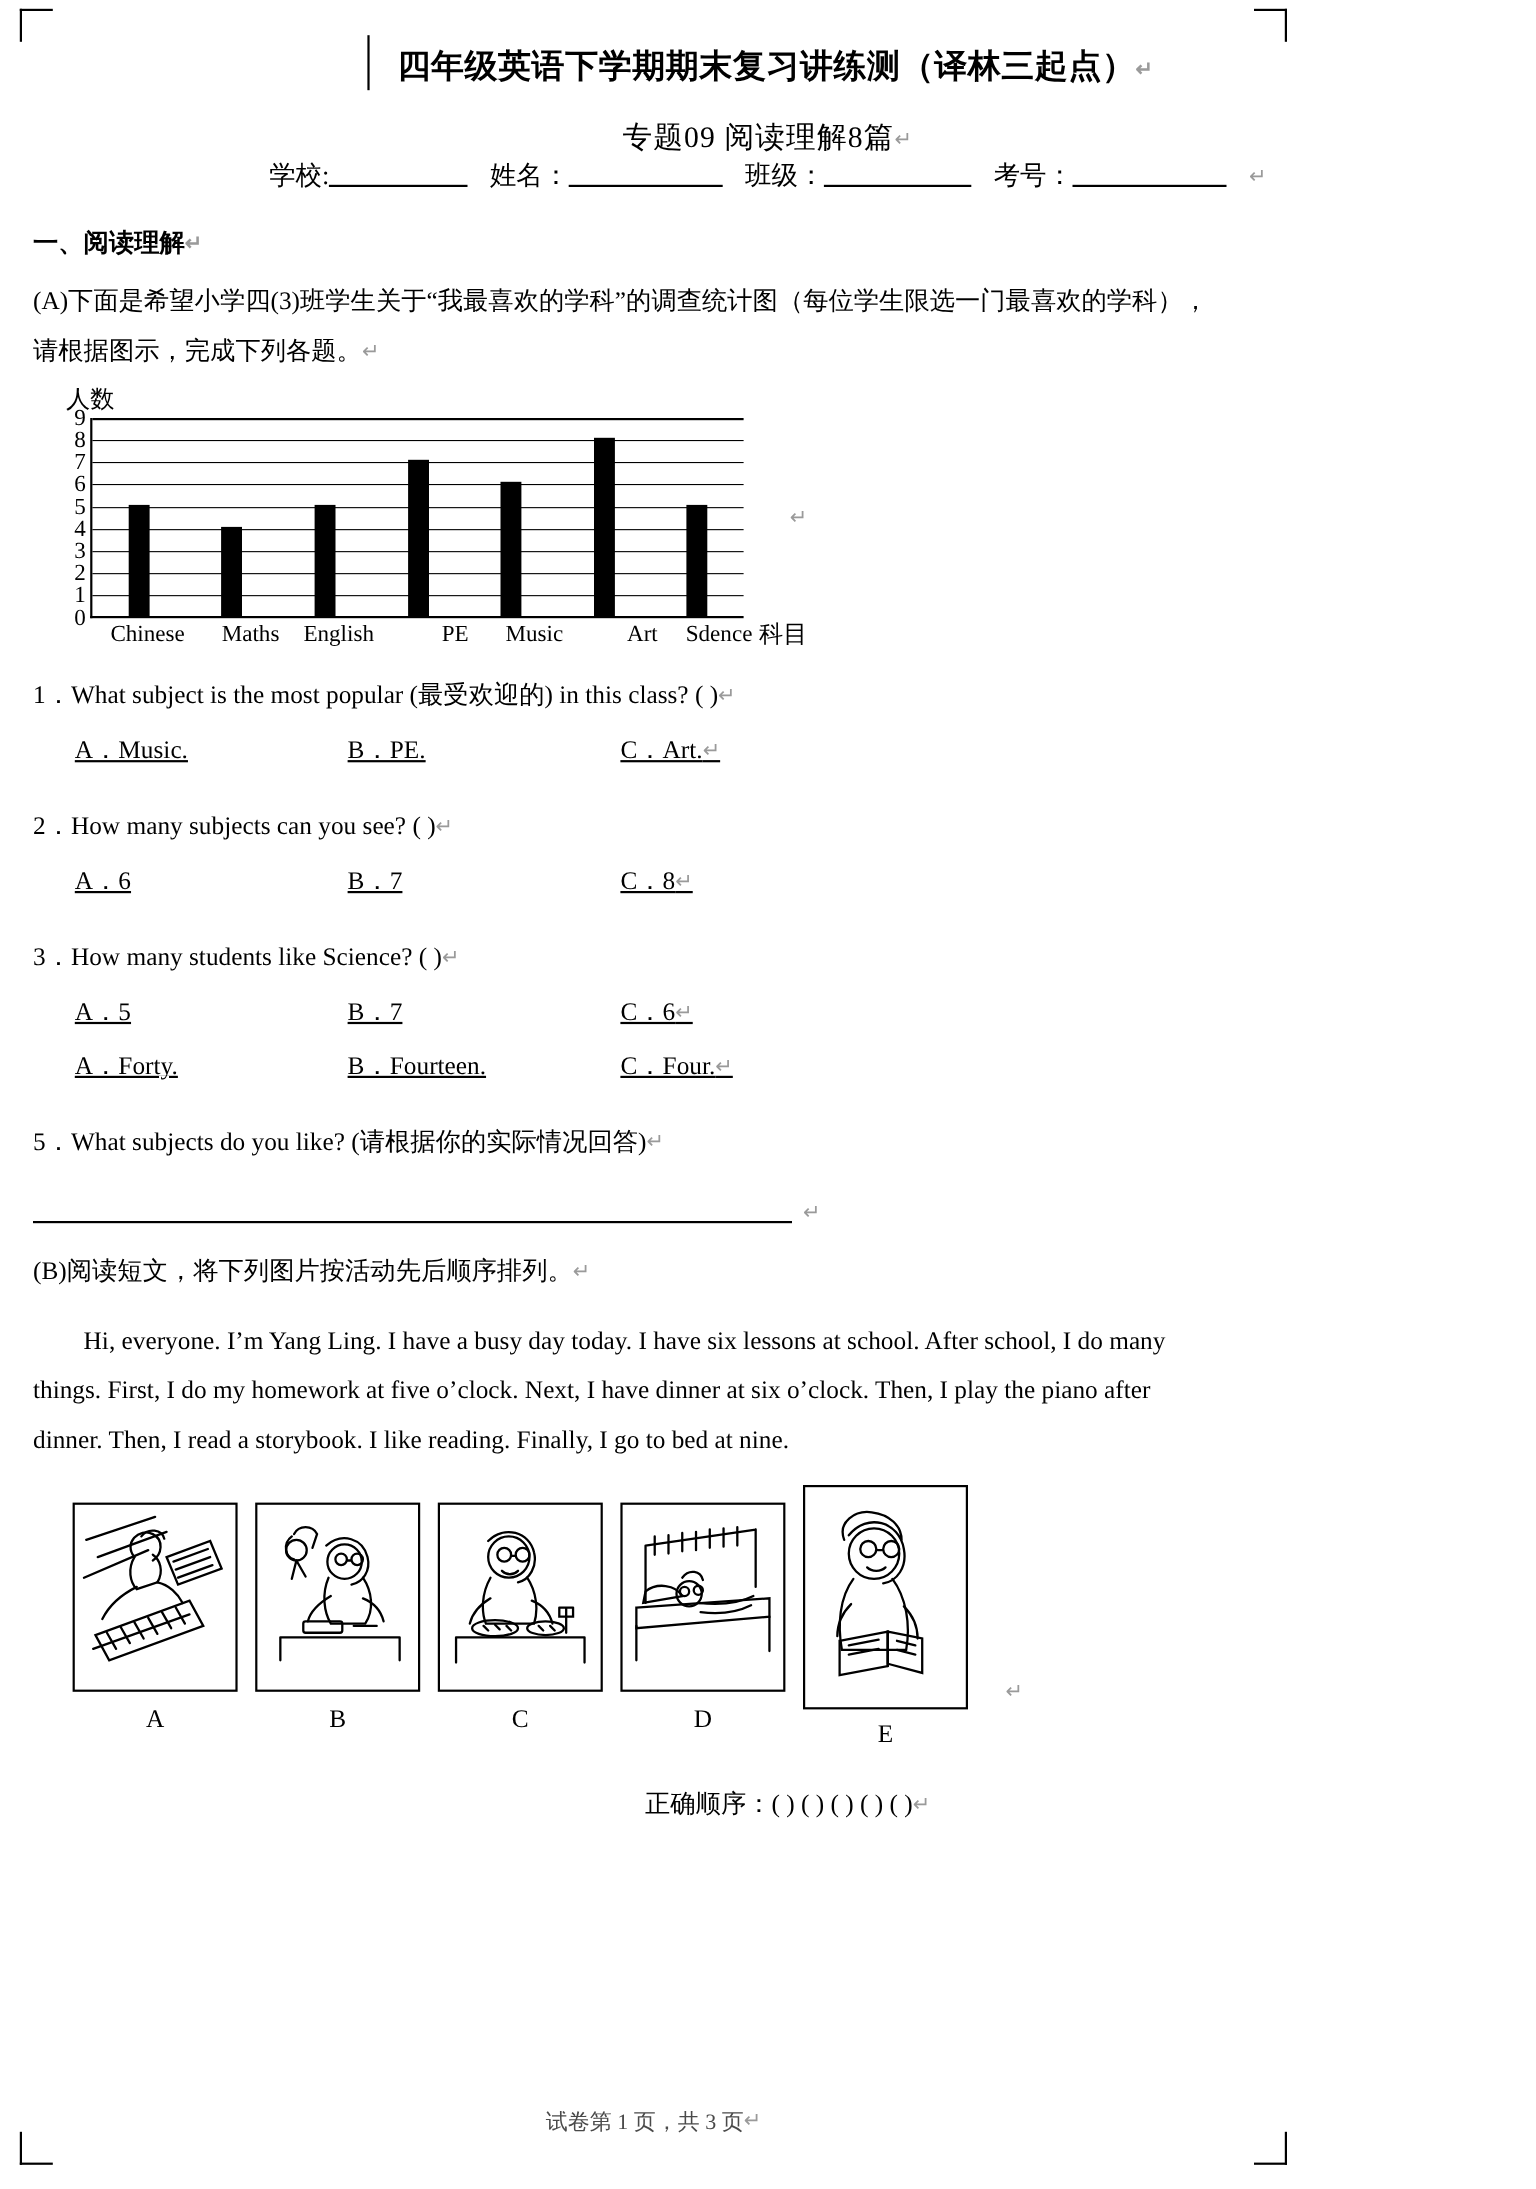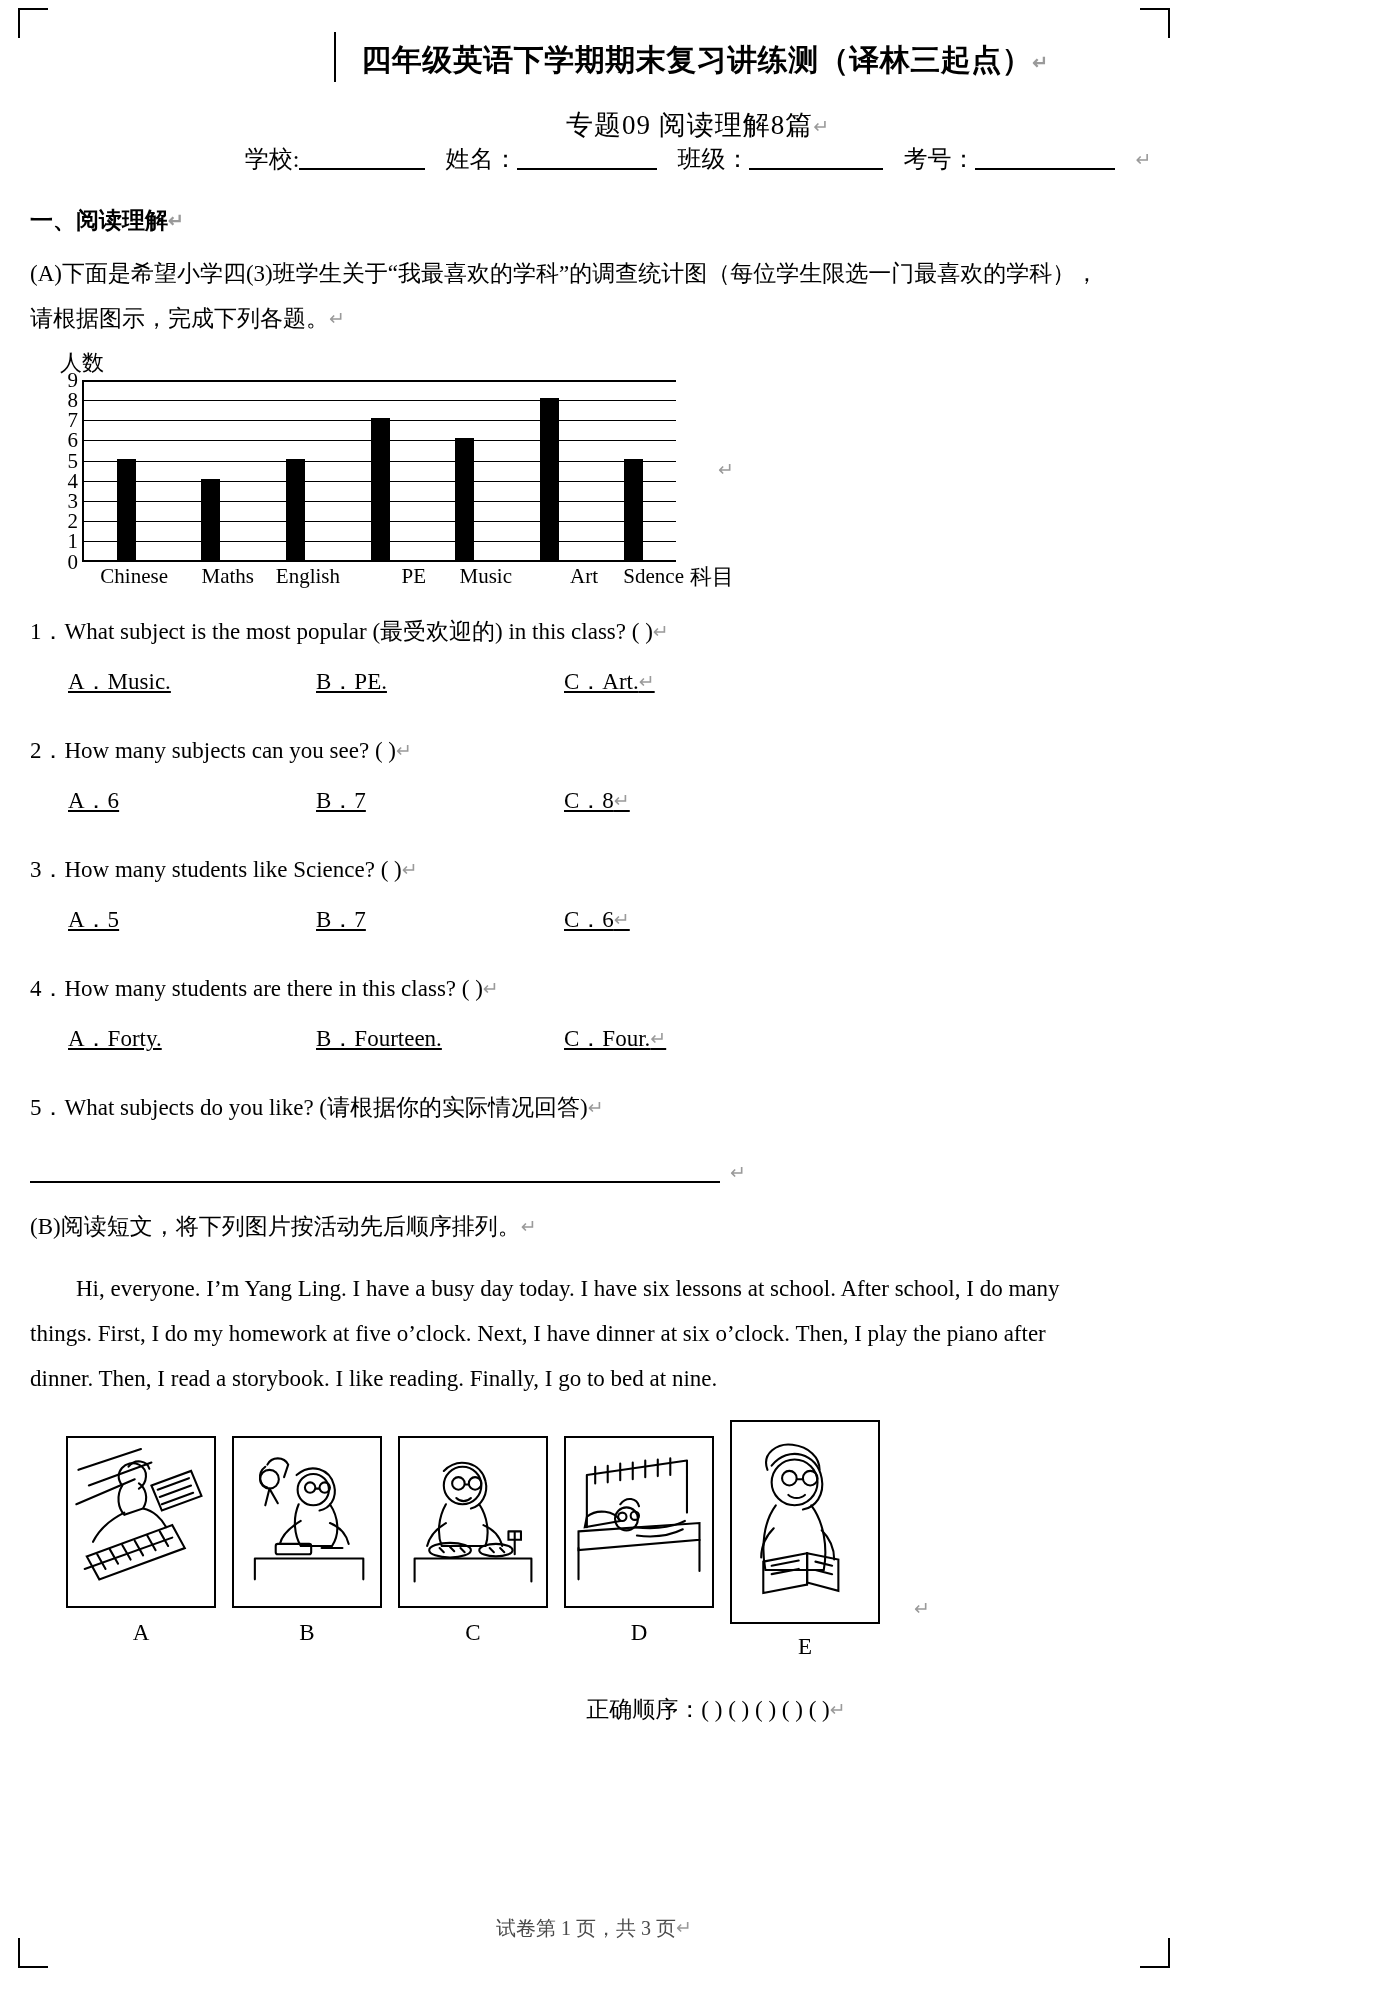--- a/index.html
+++ b/index.html
@@ -314,21 +314,20 @@
           <div class="opt">A．6</div>
           <div class="opt">B．7</div>
           <div class="opt">C．8<span class="pilcrow">↵</span></div>
         </div>
         <div class="q"><span class="num">3．</span><span>How many students like Science? (        )</span><span class="pilcrow">↵</span></div>
         <div class="opts">
           <div class="opt">A．5</div>
           <div class="opt">B．7</div>
           <div class="opt">C．6<span class="pilcrow">↵</span></div>
         </div>
-        <div class="q"><span class="num">4．</span><span>How many students are there in this class? (        )</span><span class="pilcrow">↵</span></div>
         <div class="opts">
           <div class="opt">A．Forty.</div>
           <div class="opt">B．Fourteen.</div>
           <div class="opt">C．Four.<span class="pilcrow">↵</span></div>
         </div>
         <div class="q"><span class="num">5．</span><span>What subjects do you like? (请根据你的实际情况回答)</span><span class="pilcrow">↵</span></div>
       </div>
 
     <div class="rule-row">
       <div class="answer-rule"></div>

